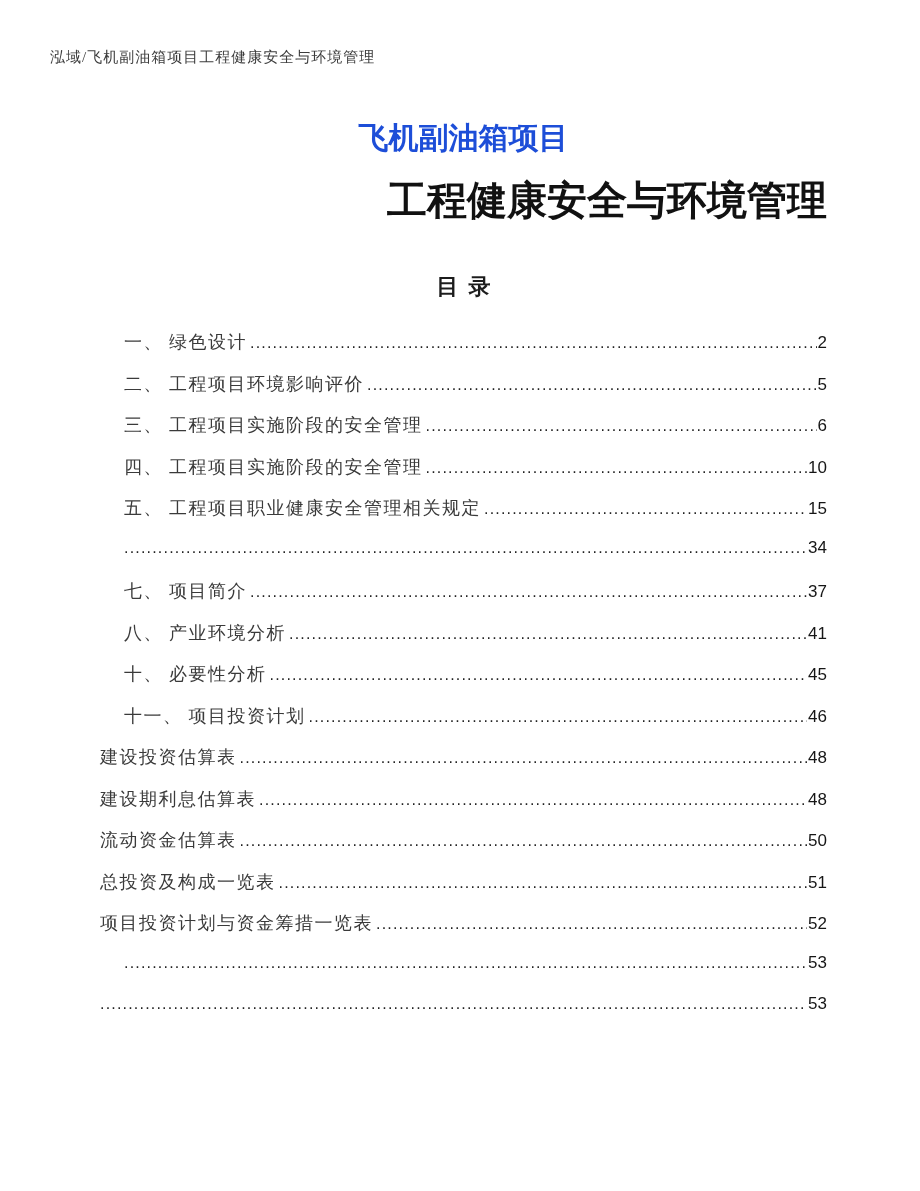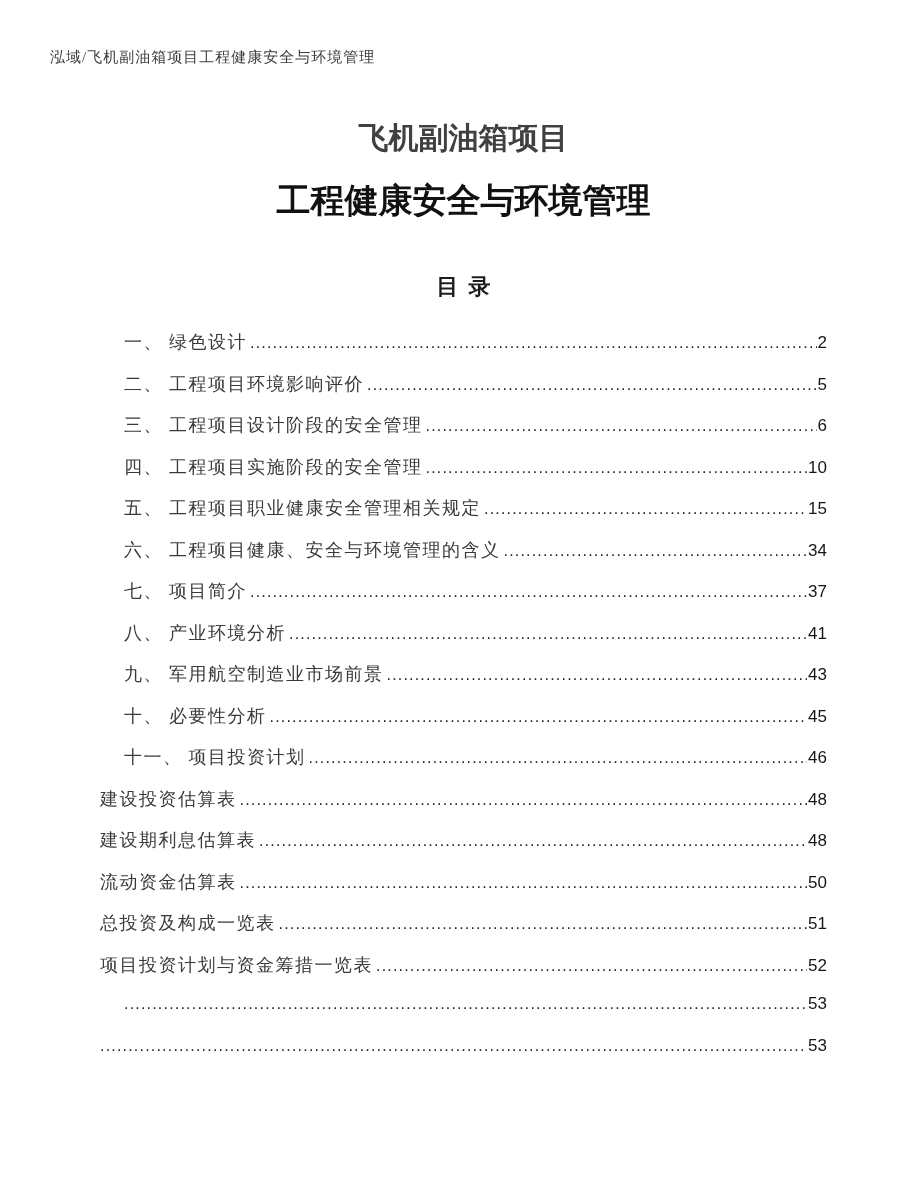--- a/index.html
+++ b/index.html
@@ -30,28 +30,28 @@
     top: 0;
     width: 727px;
   }
   .doc-title {
     margin-top: 118px;
     text-align: center;
     font-family: "Liberation Sans", sans-serif;
     font-weight: bold;
     font-size: 30px;
     line-height: 40px;
-    color: #404040;
+    color: #1d4ed8;
   }
   .doc-subtitle {
     margin-top: 22px;
-    text-align: center;
+    text-align: right;
     font-family: "Liberation Sans", sans-serif;
     font-weight: bold;
-    font-size: 34px;
+    font-size: 40px;
     line-height: 40px;
     color: #111111;
   }
   .toc-heading {
     margin-top: 52px;
     text-align: center;
     font-weight: bold;
     font-size: 22px;
     line-height: 30px;
     color: #1c1c1c;
@@ -119,53 +119,47 @@
           <span class="toc-label">一、 绿色设计</span>
           <span class="toc-leader"></span>
           <span class="toc-page">2</span>
         </div>
         <div class="toc-row lvl1">
           <span class="toc-label">二、 工程项目环境影响评价</span>
           <span class="toc-leader"></span>
           <span class="toc-page">5</span>
         </div>
         <div class="toc-row lvl1">
-          <span class="toc-label">三、 工程项目设计阶段的安全管理</span>
+          <span class="toc-label">三、 工程项目实施阶段的安全管理</span>
           <span class="toc-leader"></span>
           <span class="toc-page">6</span>
         </div>
         <div class="toc-row lvl1">
           <span class="toc-label">四、 工程项目实施阶段的安全管理</span>
           <span class="toc-leader"></span>
           <span class="toc-page">10</span>
         </div>
         <div class="toc-row lvl1">
           <span class="toc-label">五、 工程项目职业健康安全管理相关规定</span>
           <span class="toc-leader"></span>
           <span class="toc-page">15</span>
         </div>
         <div class="toc-row lvl1">
-          <span class="toc-label">六、 工程项目健康、安全与环境管理的含义</span>
           <span class="toc-leader"></span>
           <span class="toc-page">34</span>
         </div>
         <div class="toc-row lvl1">
           <span class="toc-label">七、 项目简介</span>
           <span class="toc-leader"></span>
           <span class="toc-page">37</span>
         </div>
         <div class="toc-row lvl1">
           <span class="toc-label">八、 产业环境分析</span>
           <span class="toc-leader"></span>
           <span class="toc-page">41</span>
-        </div>
-        <div class="toc-row lvl1">
-          <span class="toc-label">九、 军用航空制造业市场前景</span>
-          <span class="toc-leader"></span>
-          <span class="toc-page">43</span>
         </div>
         <div class="toc-row lvl1">
           <span class="toc-label">十、 必要性分析</span>
           <span class="toc-leader"></span>
           <span class="toc-page">45</span>
         </div>
         <div class="toc-row lvl1">
           <span class="toc-label">十一、 项目投资计划</span>
           <span class="toc-leader"></span>
           <span class="toc-page">46</span>

